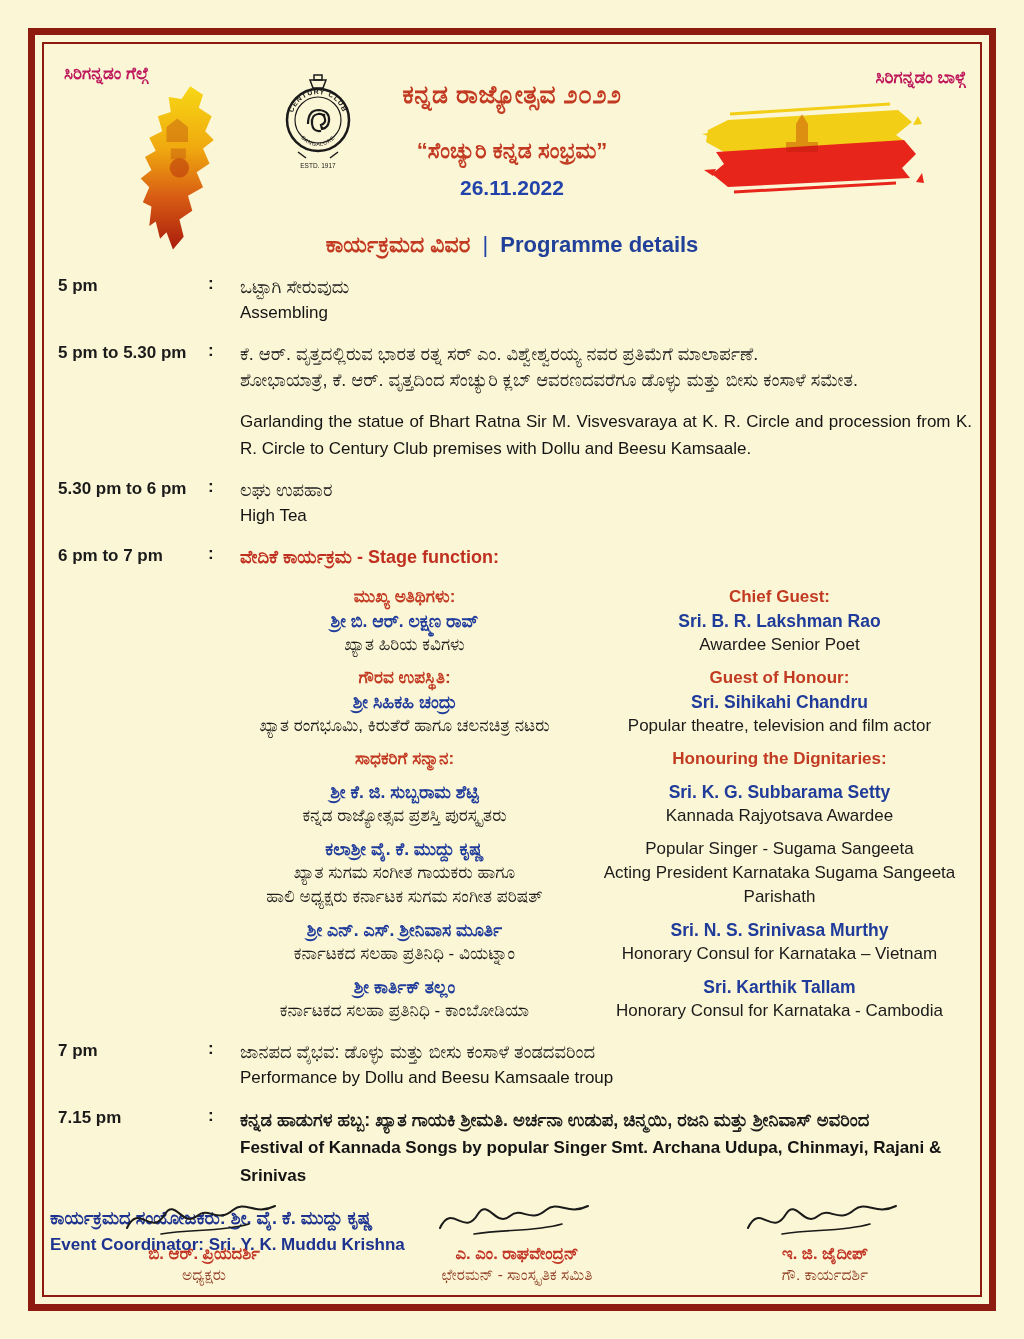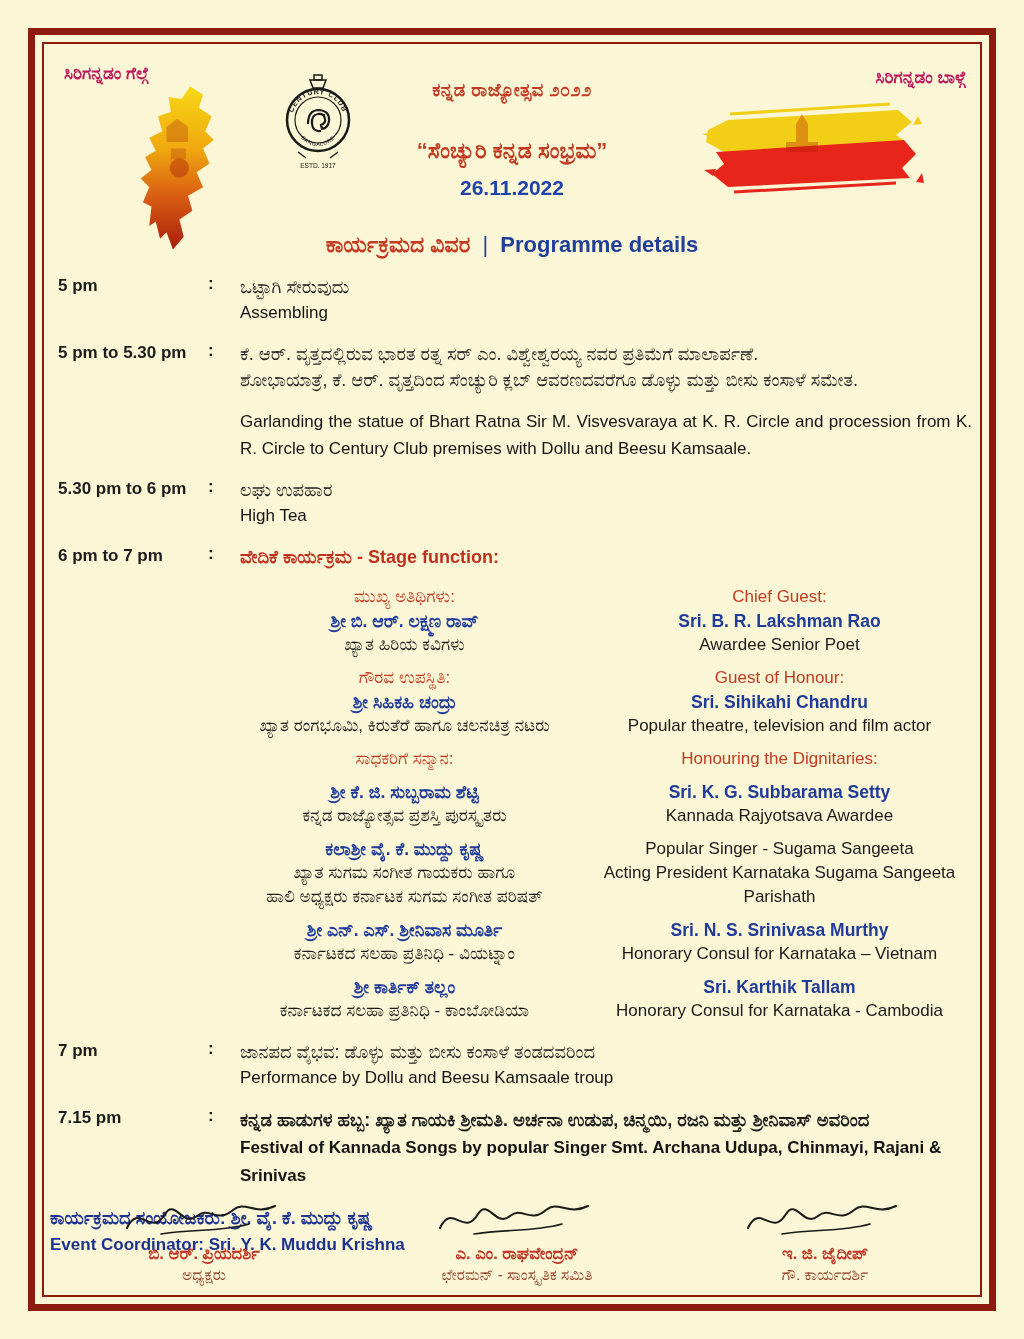--- a/index.html
+++ b/index.html
@@ -11,21 +11,21 @@
 
   
   .header{position:relative;height:180px;}
   .motto{position:absolute;font-weight:bold;font-size:17px;color:#be185d;}
   .motto-left{left:14px;top:18px;}
   .motto-right{right:8px;top:22px;}
   .map-svg{position:absolute;left:70px;top:38px;width:136px;height:172px;}
   .logo-svg{position:absolute;left:228px;top:26px;width:80px;height:102px;}
   .flag-svg{position:absolute;right:50px;top:44px;width:224px;height:122px;}
   .titleband{position:absolute;left:250px;right:250px;text-align:center;}
-  .main-title{top:34px;font-size:18px;font-weight:bold;color:#C23A22;letter-spacing:.5px;white-space:nowrap;}
+  .main-title{top:34px;font-size:25px;font-weight:bold;color:#C23A22;letter-spacing:.5px;white-space:nowrap;}
   .sub-title{top:92px;font-size:22px;font-weight:bold;color:#C23A22;white-space:nowrap;}
   .date-line{top:130px;font-size:21px;font-weight:bold;color:#2244AA;}
 
   .prog-header{text-align:center;margin-top:6px;font-size:22px;font-weight:bold;}
   .prog-kn{color:#C23A22;}
   .prog-sep{color:#2244AA;font-weight:normal;padding:0 6px;}
   .prog-en{color:#21409A;}
 
   
   .sched{margin-top:16px;}
@@ -41,21 +41,21 @@
   .ln.en-justify{font-size:17px;color:#141414;text-align:justify;line-height:27px;}
   .ln.gap{height:15px;}
   .ln.red-bold{font-size:18px;font-weight:bold;color:#C03020;}
 
   
   .stage-block{margin-left:182px;margin-top:2px;margin-bottom:10px;}
   .stage-sec{display:flex;margin-bottom:9px;}
   .sc-left{width:47%;text-align:center;padding-right:4px;}
   .sc-right{width:53%;text-align:center;padding-left:4px;}
   .stage-block .ln{line-height:24px;}
-  .ln.h{font-size:17px;font-weight:normal;color:#C23A22;}
+  .ln.h{font-size:17px;font-weight:bold;color:#C23A22;}
   .ln.n{font-size:17.5px;font-weight:bold;color:#203C9B;}
   .ln.d{font-size:17px;color:#1b1b1b;}
 
   
   .coordinator{text-align:left;margin-top:2px;}
   .coord-kn{font-size:18px;font-weight:bold;color:#1D338F;line-height:27px;}
   .coord-en{font-size:17px;font-weight:bold;color:#1D338F;line-height:26px;}
 
   
   .signatures{position:absolute;left:0;right:0;bottom:6px;display:flex;justify-content:space-between;padding:0 10px;}

